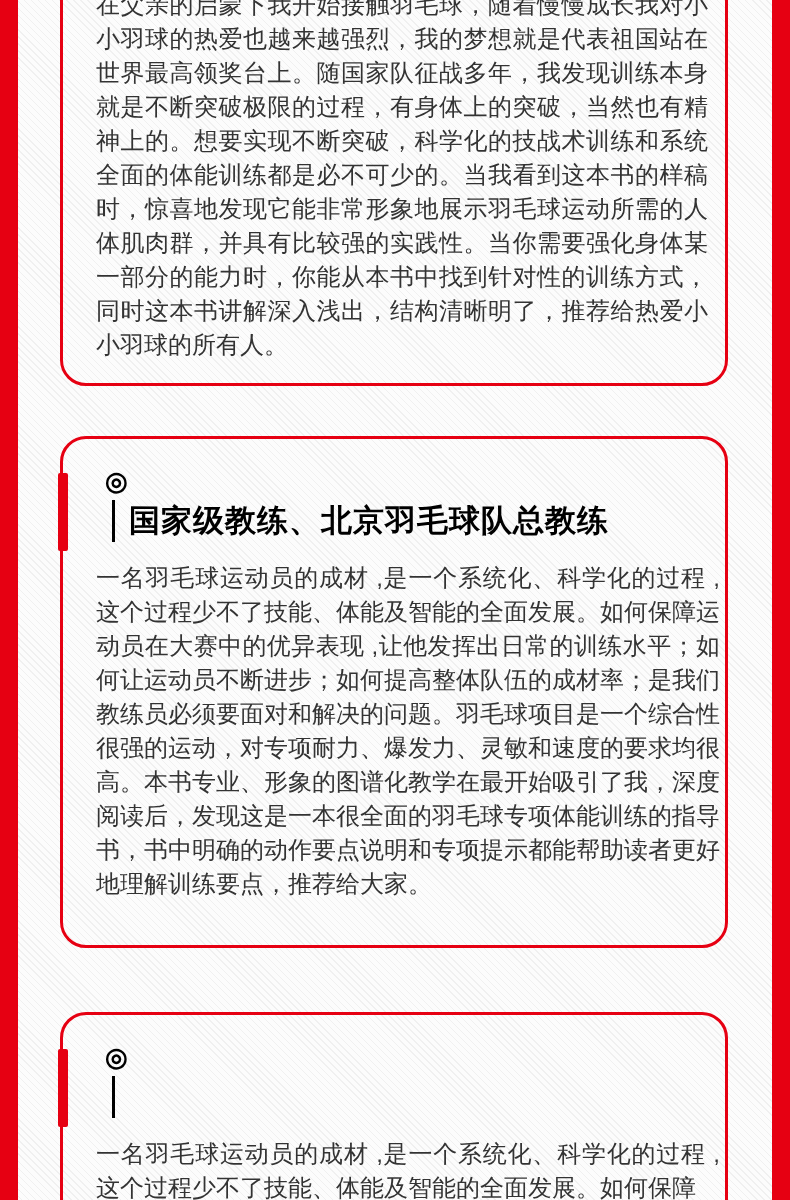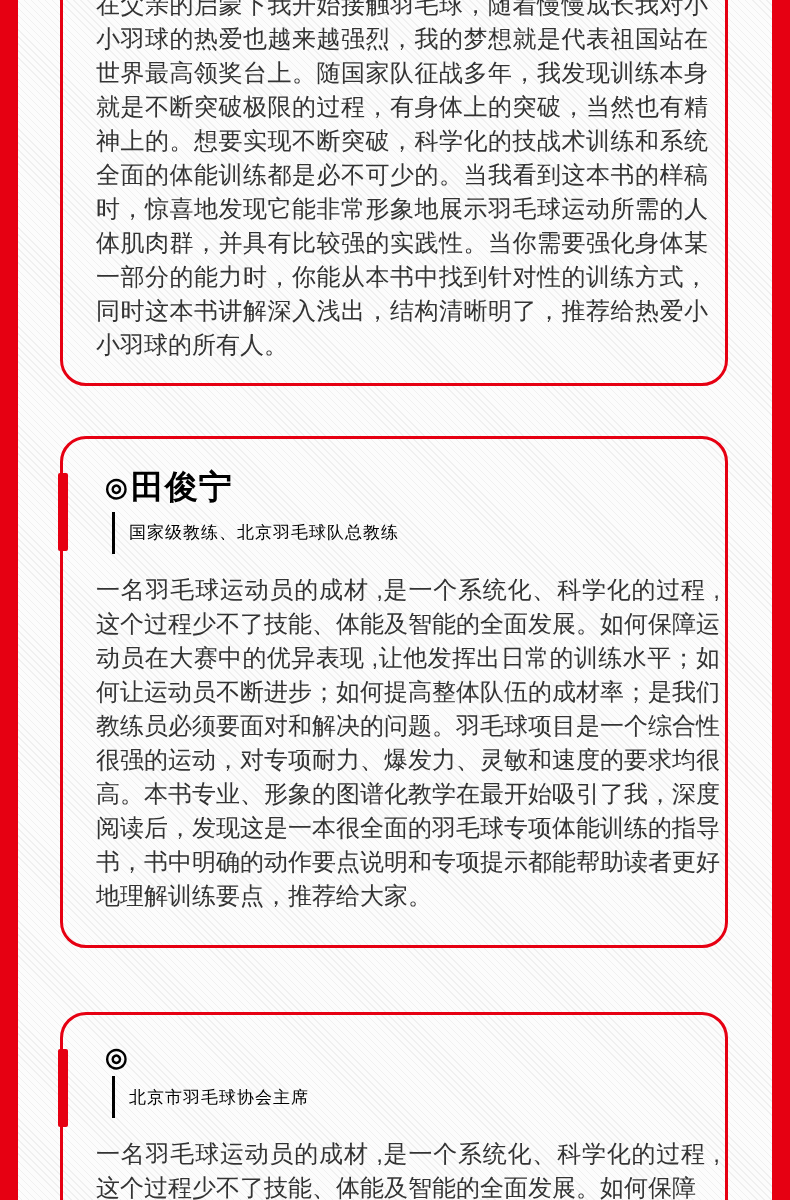--- a/index.html
+++ b/index.html
@@ -93,52 +93,50 @@
     margin: 6px 0 0 49px;
   }
   .title-bar {
     width: 3px;
     height: 42px;
     background: #000000;
     margin-right: 14px;
     flex: 0 0 auto;
   }
   .reviewer-title {
-    font-size: 17px;
-    font-weight: 400;
+    font-size: 31px;
+    font-weight: 700;
     color: #000000;
     letter-spacing: 1px;
   }
 </style>
 </head>
 <body>
 
 <div class="side-strip left"></div>
 <div class="side-strip right"></div>
 
 <section class="card card-intro">
   <p class="body-text">在父亲的启蒙下我开始接触羽毛球，随着慢慢成长我对小小羽球的热爱也越来越强烈，我的梦想就是代表祖国站在世界最高领奖台上。随国家队征战多年，我发现训练本身就是不断突破极限的过程，有身体上的突破，当然也有精神上的。想要实现不断突破，科学化的技战术训练和系统全面的体能训练都是必不可少的。当我看到这本书的样稿时，惊喜地发现它能非常形象地展示羽毛球运动所需的人体肌肉群，并具有比较强的实践性。当你需要强化身体某一部分的能力时，你能从本书中找到针对性的训练方式，同时这本书讲解深入浅出，结构清晰明了，推荐给热爱小小羽球的所有人。</p>
 </section>
 
 <section class="card card-r1">
   <div class="accent-bar"></div>
   <div class="card-head">
     <span class="marker">◎</span>
-    <span class="reviewer-name">田俊宁</span>
   </div>
   <div class="title-row">
     <span class="title-bar"></span>
     <span class="reviewer-title">国家级教练、北京羽毛球队总教练</span>
   </div>
   <p class="body-text reviewer-body">一名羽毛球运动员的成材 ,是一个系统化、科学化的过程 ,这个过程少不了技能、体能及智能的全面发展。如何保障运动员在大赛中的优异表现 ,让他发挥出日常的训练水平；如何让运动员不断进步；如何提高整体队伍的成材率；是我们教练员必须要面对和解决的问题。羽毛球项目是一个综合性很强的运动，对专项耐力、爆发力、灵敏和速度的要求均很高。本书专业、形象的图谱化教学在最开始吸引了我，深度阅读后，发现这是一本很全面的羽毛球专项体能训练的指导书，书中明确的动作要点说明和专项提示都能帮助读者更好地理解训练要点，推荐给大家。</p>
 </section>
 
 <section class="card card-r2">
   <div class="accent-bar"></div>
   <div class="card-head">
     <span class="marker">◎</span>
   </div>
   <div class="title-row">
     <span class="title-bar"></span>
-    <span class="reviewer-title">北京市羽毛球协会主席</span>
   </div>
   <p class="body-text reviewer-body">一名羽毛球运动员的成材 ,是一个系统化、科学化的过程 ,这个过程少不了技能、体能及智能的全面发展。如何保障</p>
 </section>
 
 </body></html>

